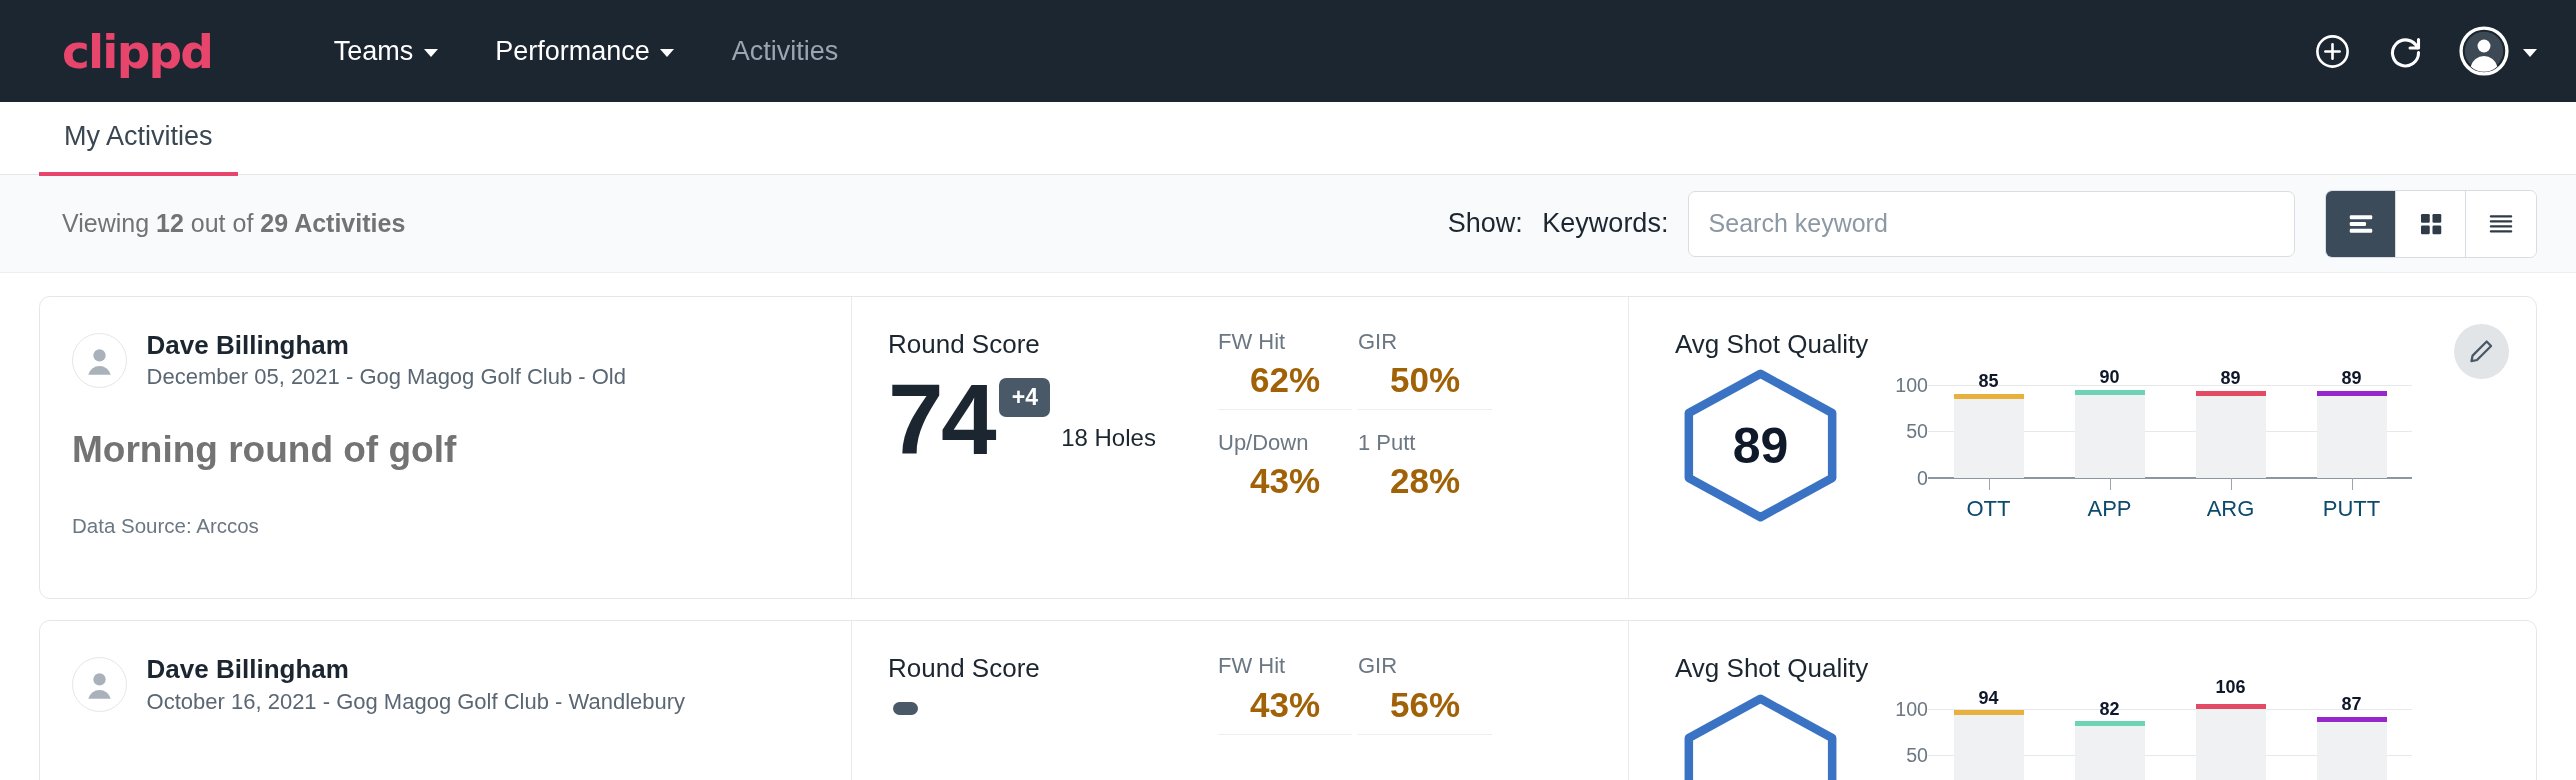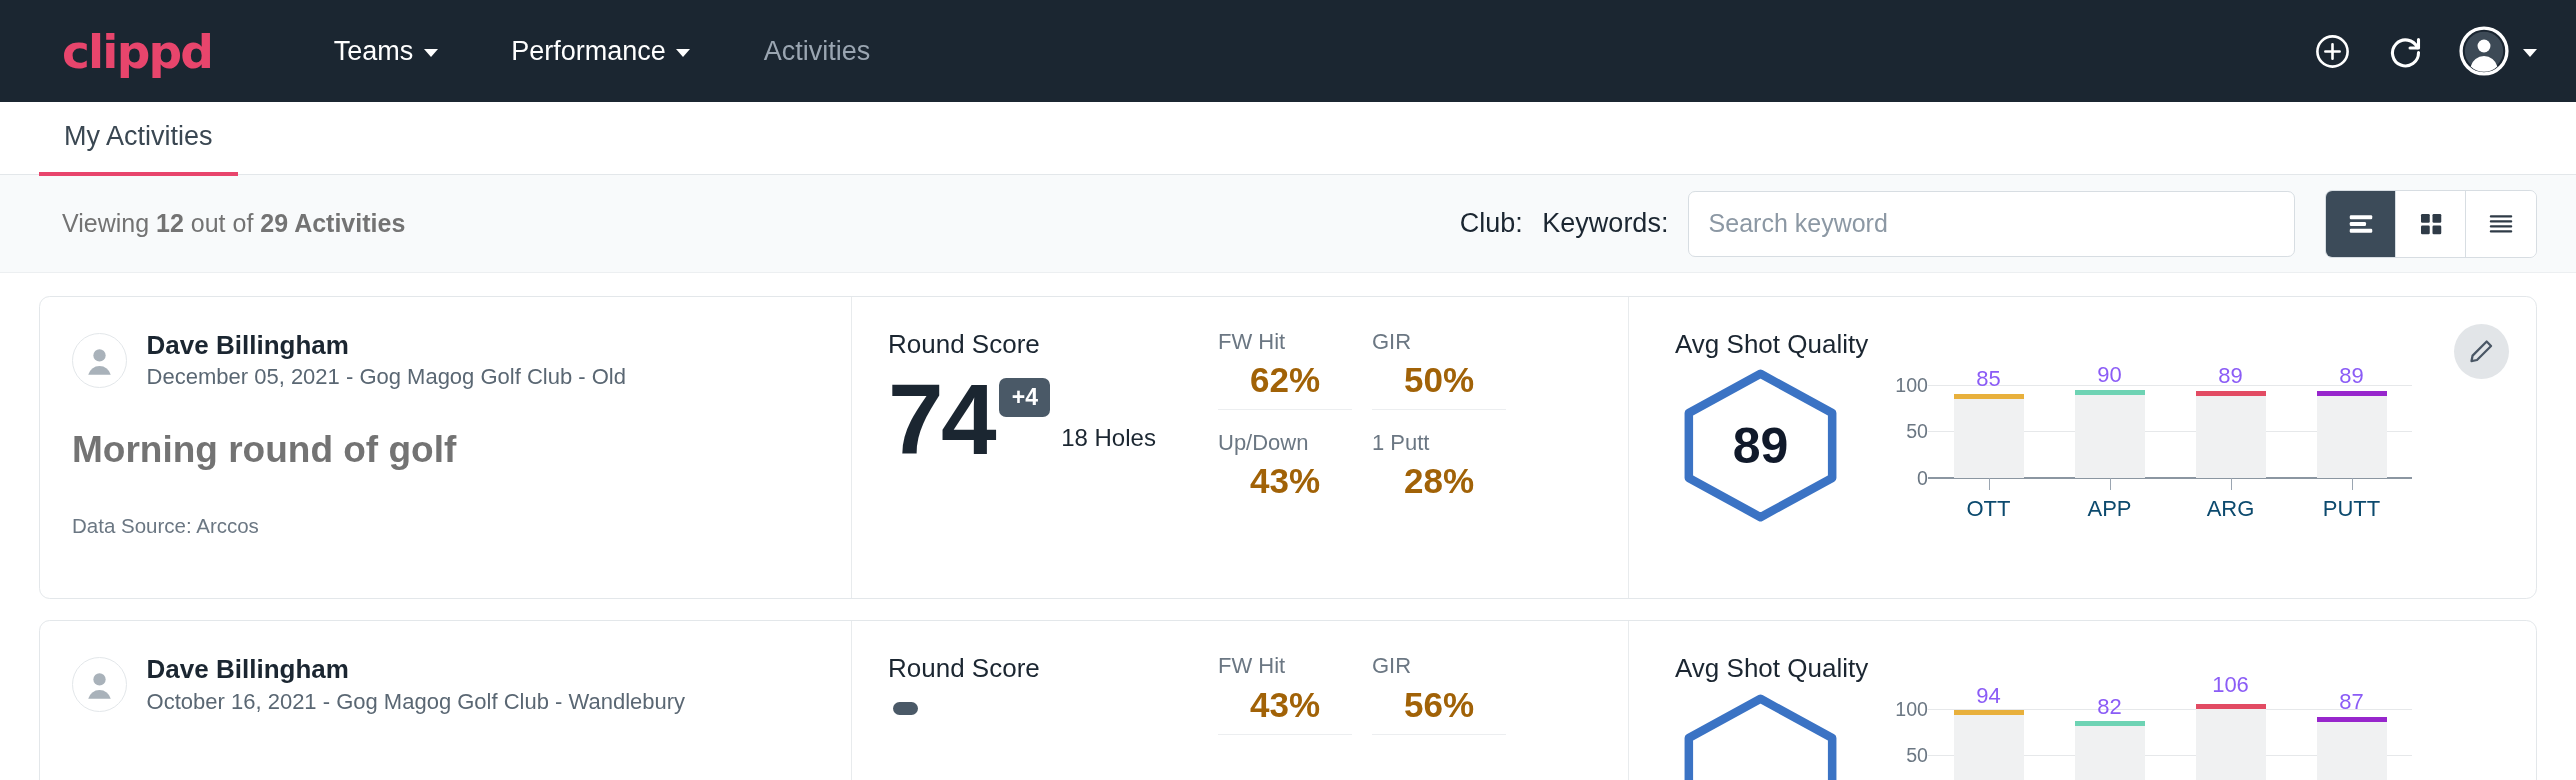--- a/index.html
+++ b/index.html
@@ -21,21 +21,21 @@
   }
   .brand {
     font-size: 47px;
     font-weight: 700;
     color: #e8456c;
     letter-spacing: -1.8px;
     line-height: 1;
     margin-right: 93px;
     font-family: "DejaVu Sans", sans-serif;
   }
-  .nav-links { display: flex; align-items: center; gap: 16px; text-align: center; }
+  .nav-links { display: flex; align-items: center; gap: 0; text-align: center; }
   .nav-item {
     display: flex; align-items: center; gap: 10.7px;
     font-size: 27px;
     color: #ffffff;
     padding: 0 28.6px;
     cursor: pointer;
     white-space: nowrap;
   }
   .nav-item.muted { color: #9aa5b1; }
   .chev {
@@ -171,21 +171,21 @@
     background: #4a5967; color: #ffffff;
     font-size: 23px; font-weight: 700;
     border-radius: 7.1px;
     padding: 6.2px 12.5px;
     align-self: flex-start;
     margin-left: 5.4px;
     margin-top: 5.4px;
   }
   .holes { font-size: 24px; color: #1b2631; margin-left: 10.7px; margin-bottom: 12.5px; }
 
-  .stat-grid { display: grid; grid-template-columns: 134px 134px; column-gap: 20px; }
+  .stat-grid { display: grid; grid-template-columns: 134px 134px; column-gap: 6px; }
   .stat-cell { padding-bottom: 9px; }
   .stat-cell.top { border-bottom: 1.8px solid #eceef0; margin-bottom: 19.6px; }
   .stat-key { font-size: 22px; color: #6b7783; }
   .stat-val { font-size: 35px; font-weight: 700; color: #a16207; margin-top: 5.4px; text-align: center; }
 
   .quality-body { display: flex; align-items: flex-start; margin-top: 5.4px; gap: 32px; }
   .hex-wrap { position: relative; width: 171px; height: 157px; flex: none; margin-top: 1.8px; }
   .hex-num {
     position: absolute; inset: 0;
     display: flex; align-items: center; justify-content: center;
@@ -204,21 +204,21 @@
   .gridline.base { background: #8b96a1; height: 1.8px; }
   .bar-slot {
     width: 121px; height: 93px; position: relative;
     display: flex; flex-direction: column; justify-content: flex-end; align-items: center;
   }
   .bar-body { width: 70px; background: #f0f1f2; position: relative; }
   .bar-cap { position: absolute; top: -5.4px; left: 0; right: 0; height: 5.4px; }
   .bar-val {
     position: absolute; left: 0; right: 0;
     text-align: center;
-    font-size: 22px; font-weight: 400; color: #8b5cf6;
+    font-size: 18px; font-weight: 700; color: #0f172a;
   }
   .tick { position: absolute; top: 93px; width: 1.8px; height: 12.5px; background: #9aa5b1; left: 50%; }
   .x-labels { display: flex; margin-left: 50px; margin-top: 18px; }
   .x-lbl { width: 121px; text-align: center; font-size: 22px; color: #0c4a6e; }
 
   .edit-btn {
     position: absolute; top: 27px; right: 27px;
     width: 55px; height: 55px; border-radius: 50%;
     background: #e2e5e8;
     display: flex; align-items: center; justify-content: center;
@@ -275,21 +275,21 @@
     <span>My Activities</span>
   </div>
 </div>
 
 <div class="filterbar">
   <div class="viewing">
     <span>Viewing </span><b>12</b><span> out of </span><b>29 Activities</b>
   </div>
 
   <div class="filter-right">
-    <span class="lbl">Club:</span>
+    <span class="lbl">Show:</span>
 
     <span class="lbl">Keywords:</span>
     <input class="searchbox" type="text" placeholder="Search keyword" style="">
 
     <div class="viewtoggle">
       <div class="vt-btn active">
         <svg width="30" height="30" viewBox="0 0 24 24">
           <rect x="3" y="5" width="18" height="3.2" rx="1" fill="#ffffff"></rect>
           <rect x="3" y="10.4" width="13" height="3.2" rx="1" fill="#ffffff"></rect>
           <rect x="3" y="15.8" width="18" height="3.2" rx="1" fill="#ffffff"></rect>

